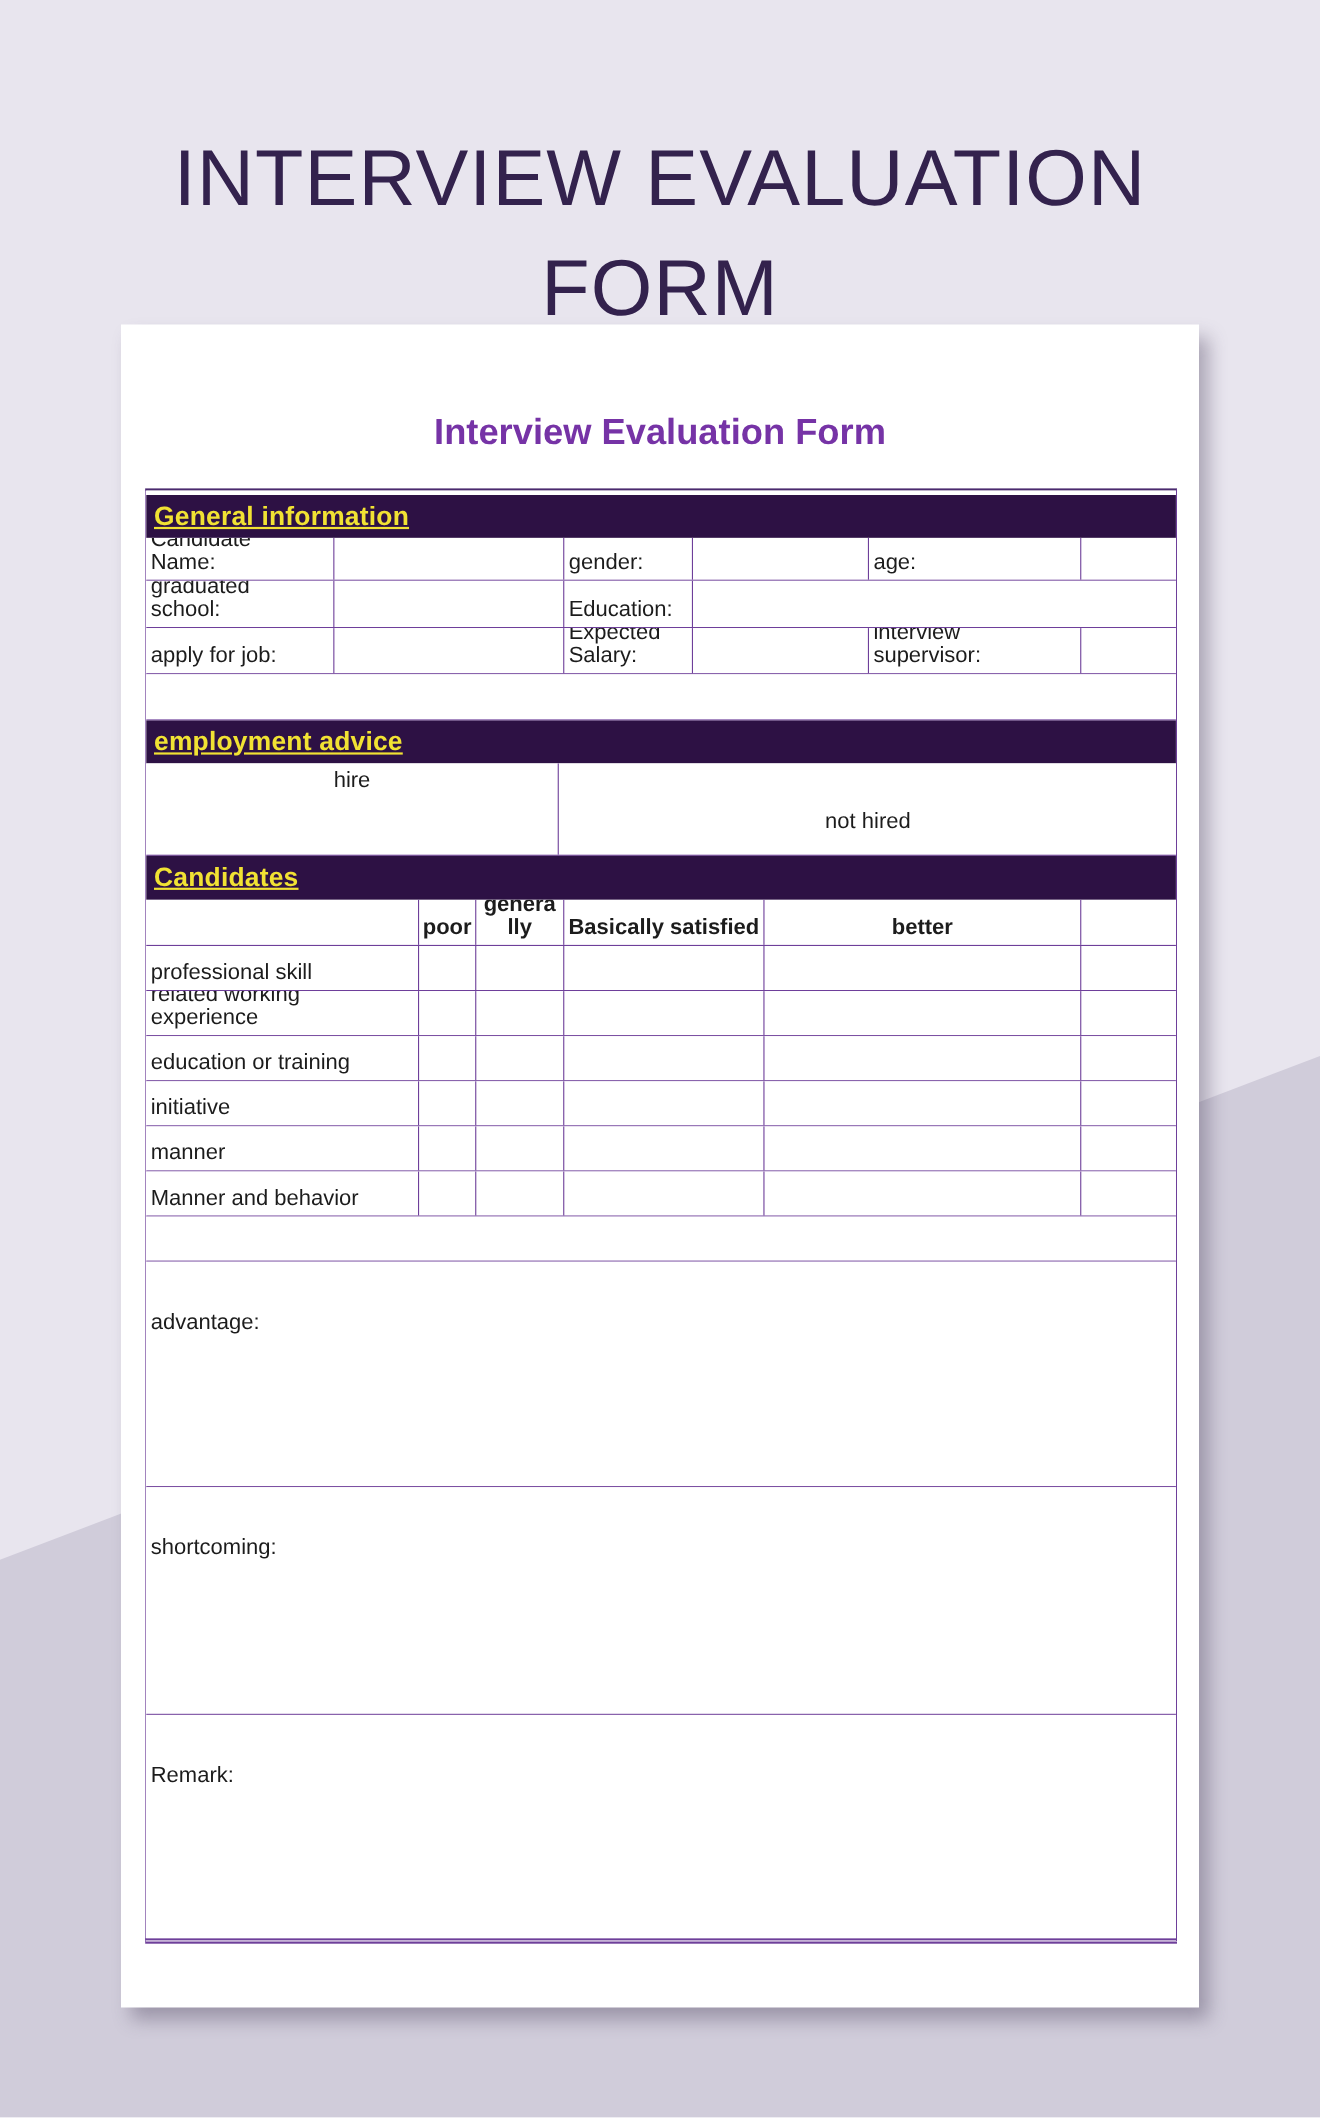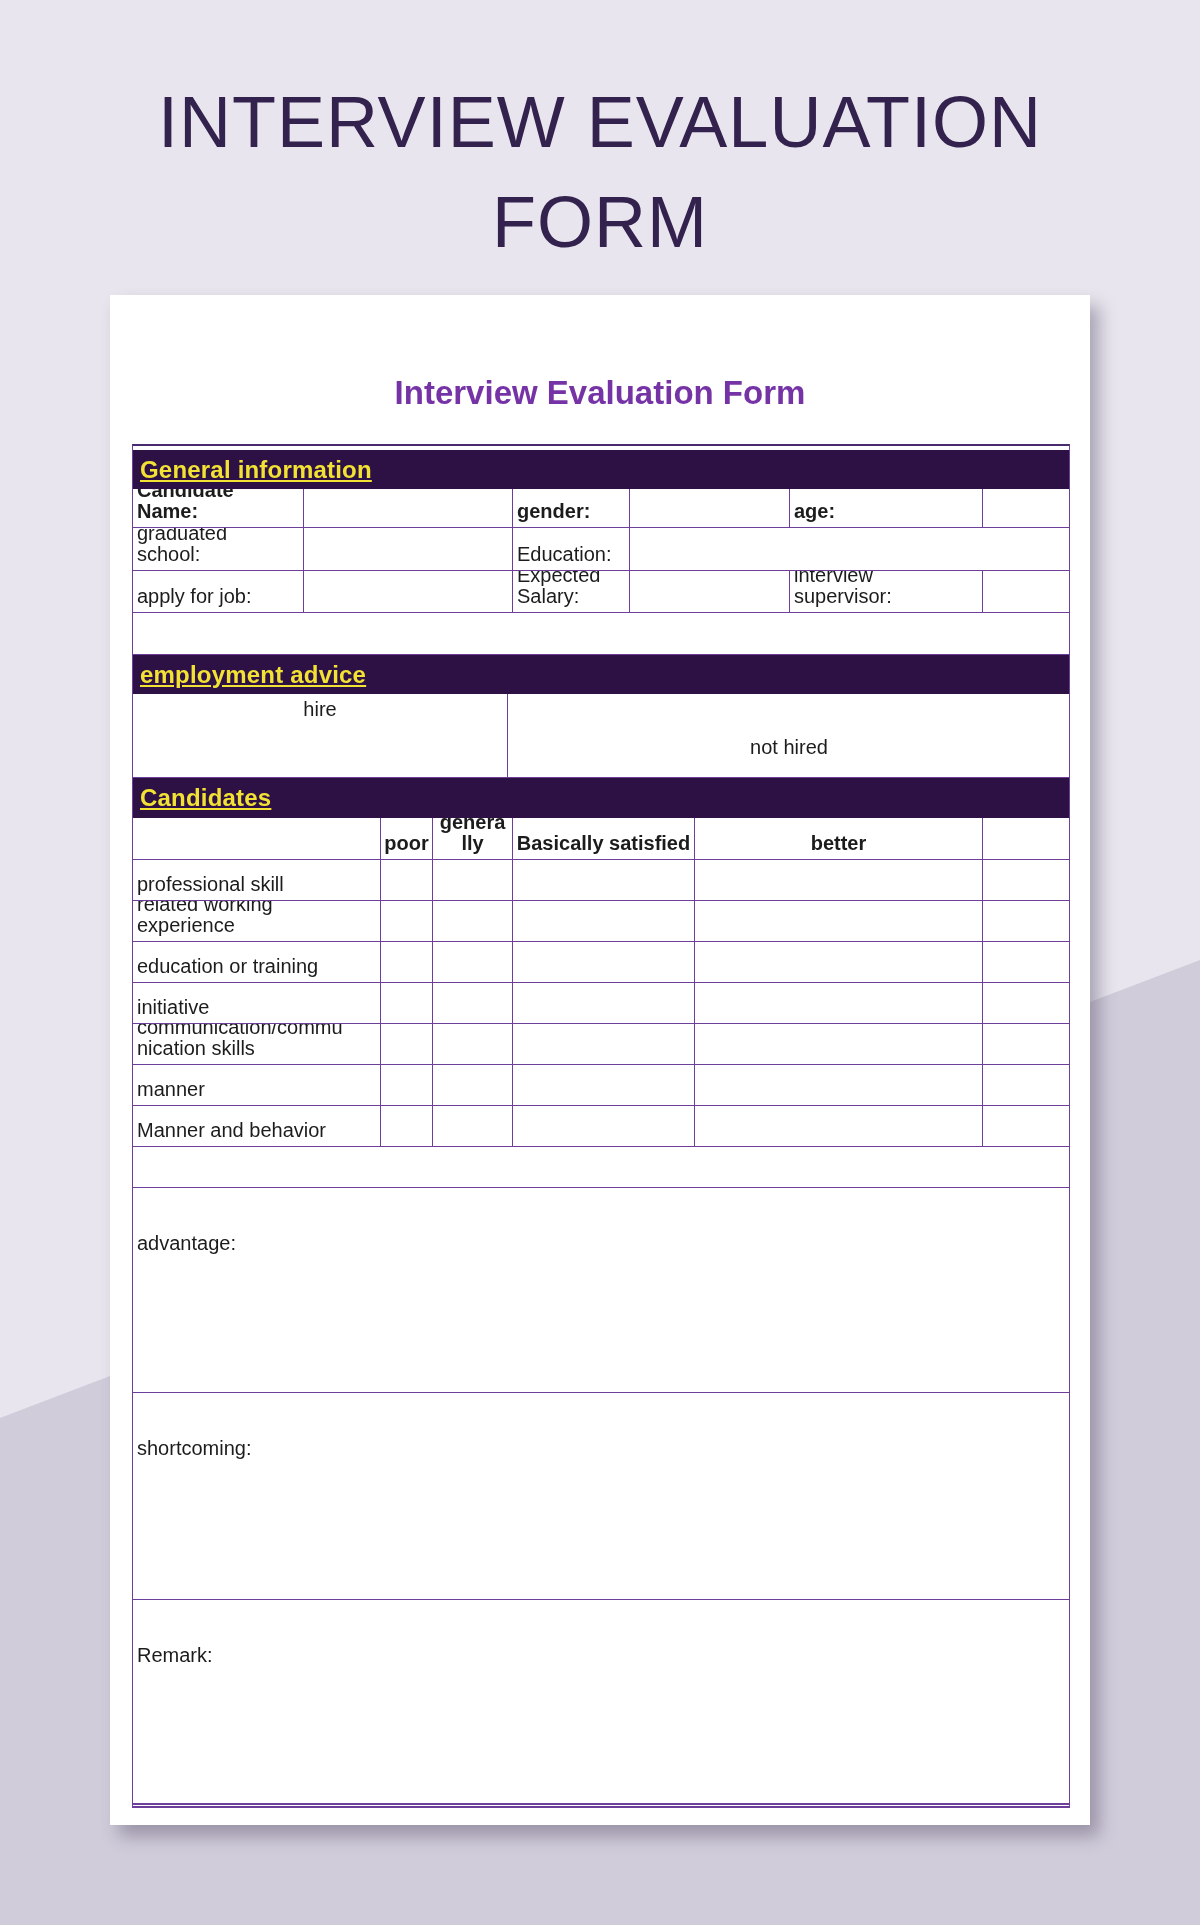--- a/index.html
+++ b/index.html
@@ -21,21 +21,21 @@
     position:relative;
     overflow:hidden;
   }
   .bg-lower{
     position:absolute;left:0;top:0;width:1200px;height:1925px;
     background:var(--bg_bottom);
     clip-path:polygon(0 1418px,1200px 960px,1200px 1925px,0 1925px);
   }
   .main-title{
     position:relative;
-    padding-top:72px;
+    padding-top:112px;
     text-align:center;
     font-size:72px;
     line-height:100px;
     font-weight:400;
     letter-spacing:1px;
     color:var(--main_title_color);
     white-space:pre-line;
   }
   .card{
     position:absolute;
@@ -76,21 +76,21 @@
   .bar.h40{height:40px;}
   .t-row{display:grid;border-bottom:1px solid var(--border_color);background:#fff;}
   .t-row:last-child{border-bottom:none;}
   .t-row>.cell{position:relative;overflow:hidden;border-right:1px solid var(--border_color);}
   .t-row>.cell:last-child{border-right:none;margin-top:38px;}
   .cols-6{grid-template-columns:171px 209px 117px 160px 193px 87px;}
   .cols-4{grid-template-columns:171px 209px 117px 440px;}
   .cols-2{grid-template-columns:375px 562px;}
   .cols-r{grid-template-columns:248px 52px 80px 182px 288px 87px;}
   .cols-1{grid-template-columns:1fr;}
-  .h39{height:39px;font-weight:bold;} .h40{height:40px;} .h41{height:41px;} .h42{height:42px;}
+  .h39{height:39px;} .h40{height:40px;} .h41{height:41px;} .h42{height:42px;}
   .h43{height:43px;} .h84{height:84px;}
   .h205{height:205px;} .h207{height:207px;} .h203{height:203px;}
   .txt{
     position:absolute;left:4px;right:2px;bottom:5px;
     font-size:20px;line-height:21px;
     color:var(--text_color);
     white-space:pre-line;
   }
   .cell.center .txt{left:0;right:0;text-align:center;font-weight:bold;}
   .cell.topc .txt{top:5px;bottom:auto;left:0;right:0;text-align:center;}
@@ -233,31 +233,20 @@
       <div class="cell">
           <div class="txt">initiative</div>
         </div>
       <div class="cell"></div>
       <div class="cell"></div>
       <div class="cell"></div>
       <div class="cell"></div>
       <div class="cell"></div>
     </div>
 
-    <div class="t-row cols-r h41">
-      <div class="cell">
-          <div class="txt">communication/commu
-nication skills</div>
-        </div>
-      <div class="cell"></div>
-      <div class="cell"></div>
-      <div class="cell"></div>
-      <div class="cell"></div>
-      <div class="cell"></div>
-    </div>
 
     <div class="t-row cols-r h41">
       <div class="cell">
           <div class="txt">manner</div>
         </div>
       <div class="cell"></div>
       <div class="cell"></div>
       <div class="cell"></div>
       <div class="cell"></div>
       <div class="cell"></div>

